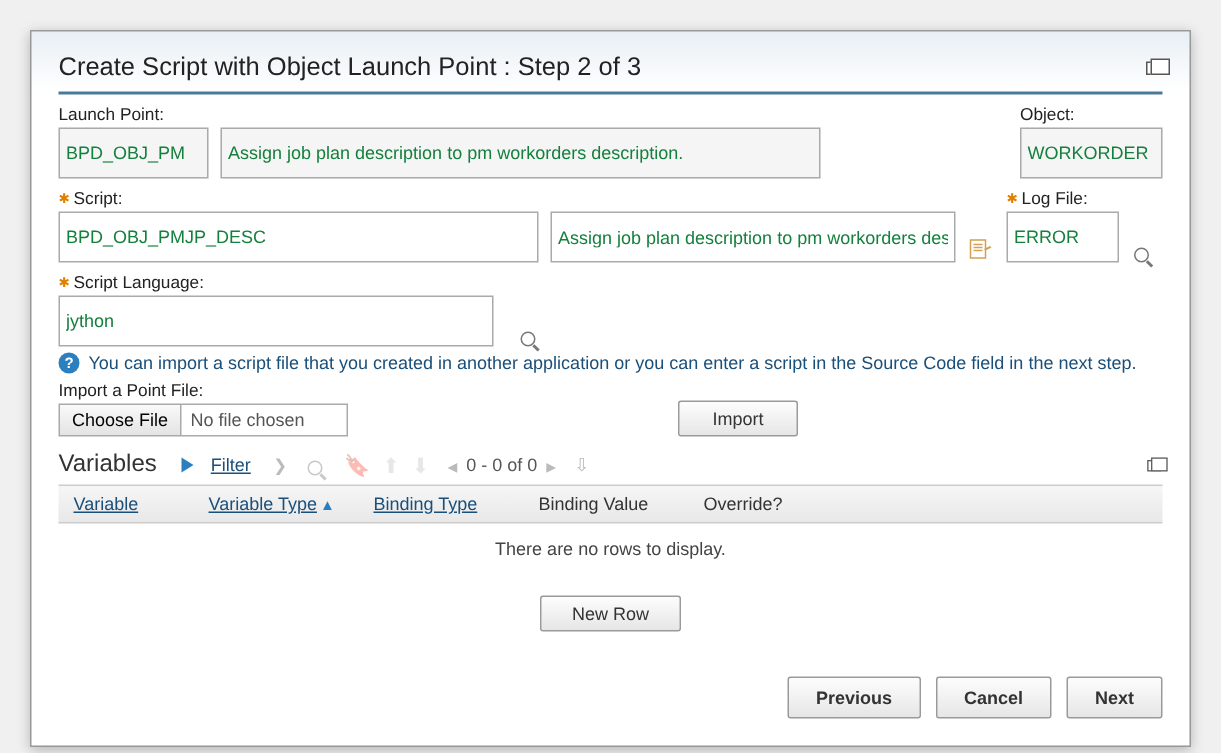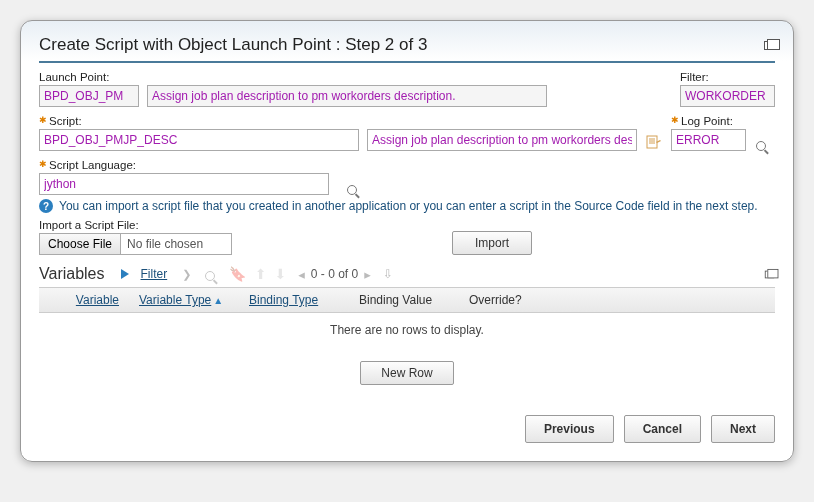--- a/index.html
+++ b/index.html
@@ -8,21 +8,21 @@
     padding: 20px;
     background: #f0f0f0;
     font-family: Arial, Helvetica, sans-serif;
     font-size: 12px;
     color: #333;
   }
   .dialog {
     width: 774px;
     background: linear-gradient(to bottom, #e8eff5 0%, #ffffff 40px);
     border: 1px solid #999;
-    border-radius: 12px;
+    border-radius: 0;
     box-shadow: 0 2px 8px rgba(0,0,0,0.25);
     padding: 14px 18px 18px 18px;
     margin: 0 auto;
     position: relative;
   }
   .dlg-title-row {
     display: flex;
     justify-content: space-between;
     align-items: center;
     border-bottom: 2px solid #4a7a9a;
@@ -53,22 +53,22 @@
     margin-bottom: 8px;
   }
   .field-group { display: flex; flex-direction: column; }
   label.lbl { font-size: 11.5px; color: #222; margin-bottom: 2px; }
   .req::before { content: "✱ "; color: #e08000; font-size: 9px; vertical-align: top;}
   input.txt {
     border: 1px solid #aaa;
     background: #fff;
     font-size: 12px;
     padding: 2px 4px;
-    height: 22px;
-    color: #a21caf;
+    height: 34px;
+    color: #15803d;
   }
   input.ro { background: #f5f5f5; }
   .spacer { flex: 1; }
   .row2 {
     display: flex;
     gap: 8px;
     align-items: flex-end;
     margin-bottom: 8px;
   }
   .mag-wrap {
@@ -161,21 +161,21 @@
   .arrow { color:#bbb; font-size:13px; }
   .grid-head {
     display:flex;
     background:linear-gradient(#f6f6f6,#e8e8e8);
     border-bottom:1px solid #ccc;
     font-size:12px;
   }
   .grid-head .col {
     padding:5px 10px;
   }
-  .col.c1{width:90px;text-align:right;} .col.c2{width:110px;} .col.c3{width:110px;} .col.c4{width:110px;} .col.c5{width:90px;}
+  .col.c1{width:90px;} .col.c2{width:110px;} .col.c3{width:110px;} .col.c4{width:110px;} .col.c5{width:90px;}
   .uline { text-decoration:underline; color:#1a4f7a; cursor:pointer;}
   .sort-ind { color:#2b7fbf; font-size:10px; margin-left:2px;}
   .no-rows {
     text-align:center;
     color:#444;
     padding:10px 0 18px 0;
     font-size:12px;
   }
   .newrow-wrap { display:flex; justify-content:center; margin-top:6px; margin-bottom: 30px;}
   .footer {
@@ -206,21 +206,21 @@
     <div class="field-group" style="width:100px;">
       <label class="lbl">Launch Point:</label>
       <input class="txt ro" readonly="" value="BPD_OBJ_PM" style="">
     </div>
     <div class="field-group" style="width:400px; justify-content:flex-end;">
       <label class="lbl" style="visibility:hidden;">.</label>
       <input class="txt ro" readonly="" value="Assign job plan description to pm workorders description." style="">
     </div>
     <div class="spacer"></div>
     <div class="field-group" style="width:95px;">
-      <label class="lbl">Filter:</label>
+      <label class="lbl">Object:</label>
       <input class="txt ro" readonly="" value="WORKORDER" style="">
     </div>
   </div>
 
   <div class="row2">
     <div class="field-group" style="width:320px;">
       <label class="lbl req">Script:</label>
       <input class="txt" value="BPD_OBJ_PMJP_DESC" style="">
     </div>
     <div class="field-group" style="width:270px; justify-content:flex-end;">
@@ -229,21 +229,21 @@
     <span class="memo-icon">
       <svg viewBox="0 0 16 16">
           <rect x="1" y="2" width="10" height="12" fill="#fff" stroke="#d4a055"></rect>
           <line x1="3" y1="5" x2="9" y2="5" stroke="#d4a055"></line>
           <line x1="3" y1="7" x2="9" y2="7" stroke="#d4a055"></line>
           <line x1="3" y1="9" x2="9" y2="9" stroke="#d4a055"></line>
           <path d="M10 8 l4 -2 l1 1 l-4 2 z" fill="#d4a055"></path>
         </svg>
     </span>
     <div class="field-group" style="width:75px;">
-      <label class="lbl req">Log Point:</label>
+      <label class="lbl req">Log File:</label>
       <input class="txt" value="ERROR" style="">
     </div>
     <span class="mag-wrap">
         <span class="mag"></span>
       </span>
   </div>
 
   <div class="row1" style="margin-bottom:4px;gap:16px;">
     <div class="field-group" style="width:290px;">
       <label class="lbl req">Script Language:</label>
@@ -256,21 +256,21 @@
     </div>
   </div>
 
   <div class="info-row">
     <span class="info-icon">?</span>
     <span>You can import a script file that you created in another application or you can enter a script in the Source Code field in the next step.</span>
   </div>
 
   <div class="import-row">
     <div class="field-group">
-      <label class="lbl">Import a Script File:</label>
+      <label class="lbl">Import a Point File:</label>
       <div class="file-box">
         <button class="file-btn">Choose File</button>
         <div class="file-txt">No file chosen</div>
       </div>
     </div>
     <div style="width:180px;"></div>
     <button class="btn small" style="padding:4px 22px;">Import</button>
   </div>
 
   <div class="vars-header">

